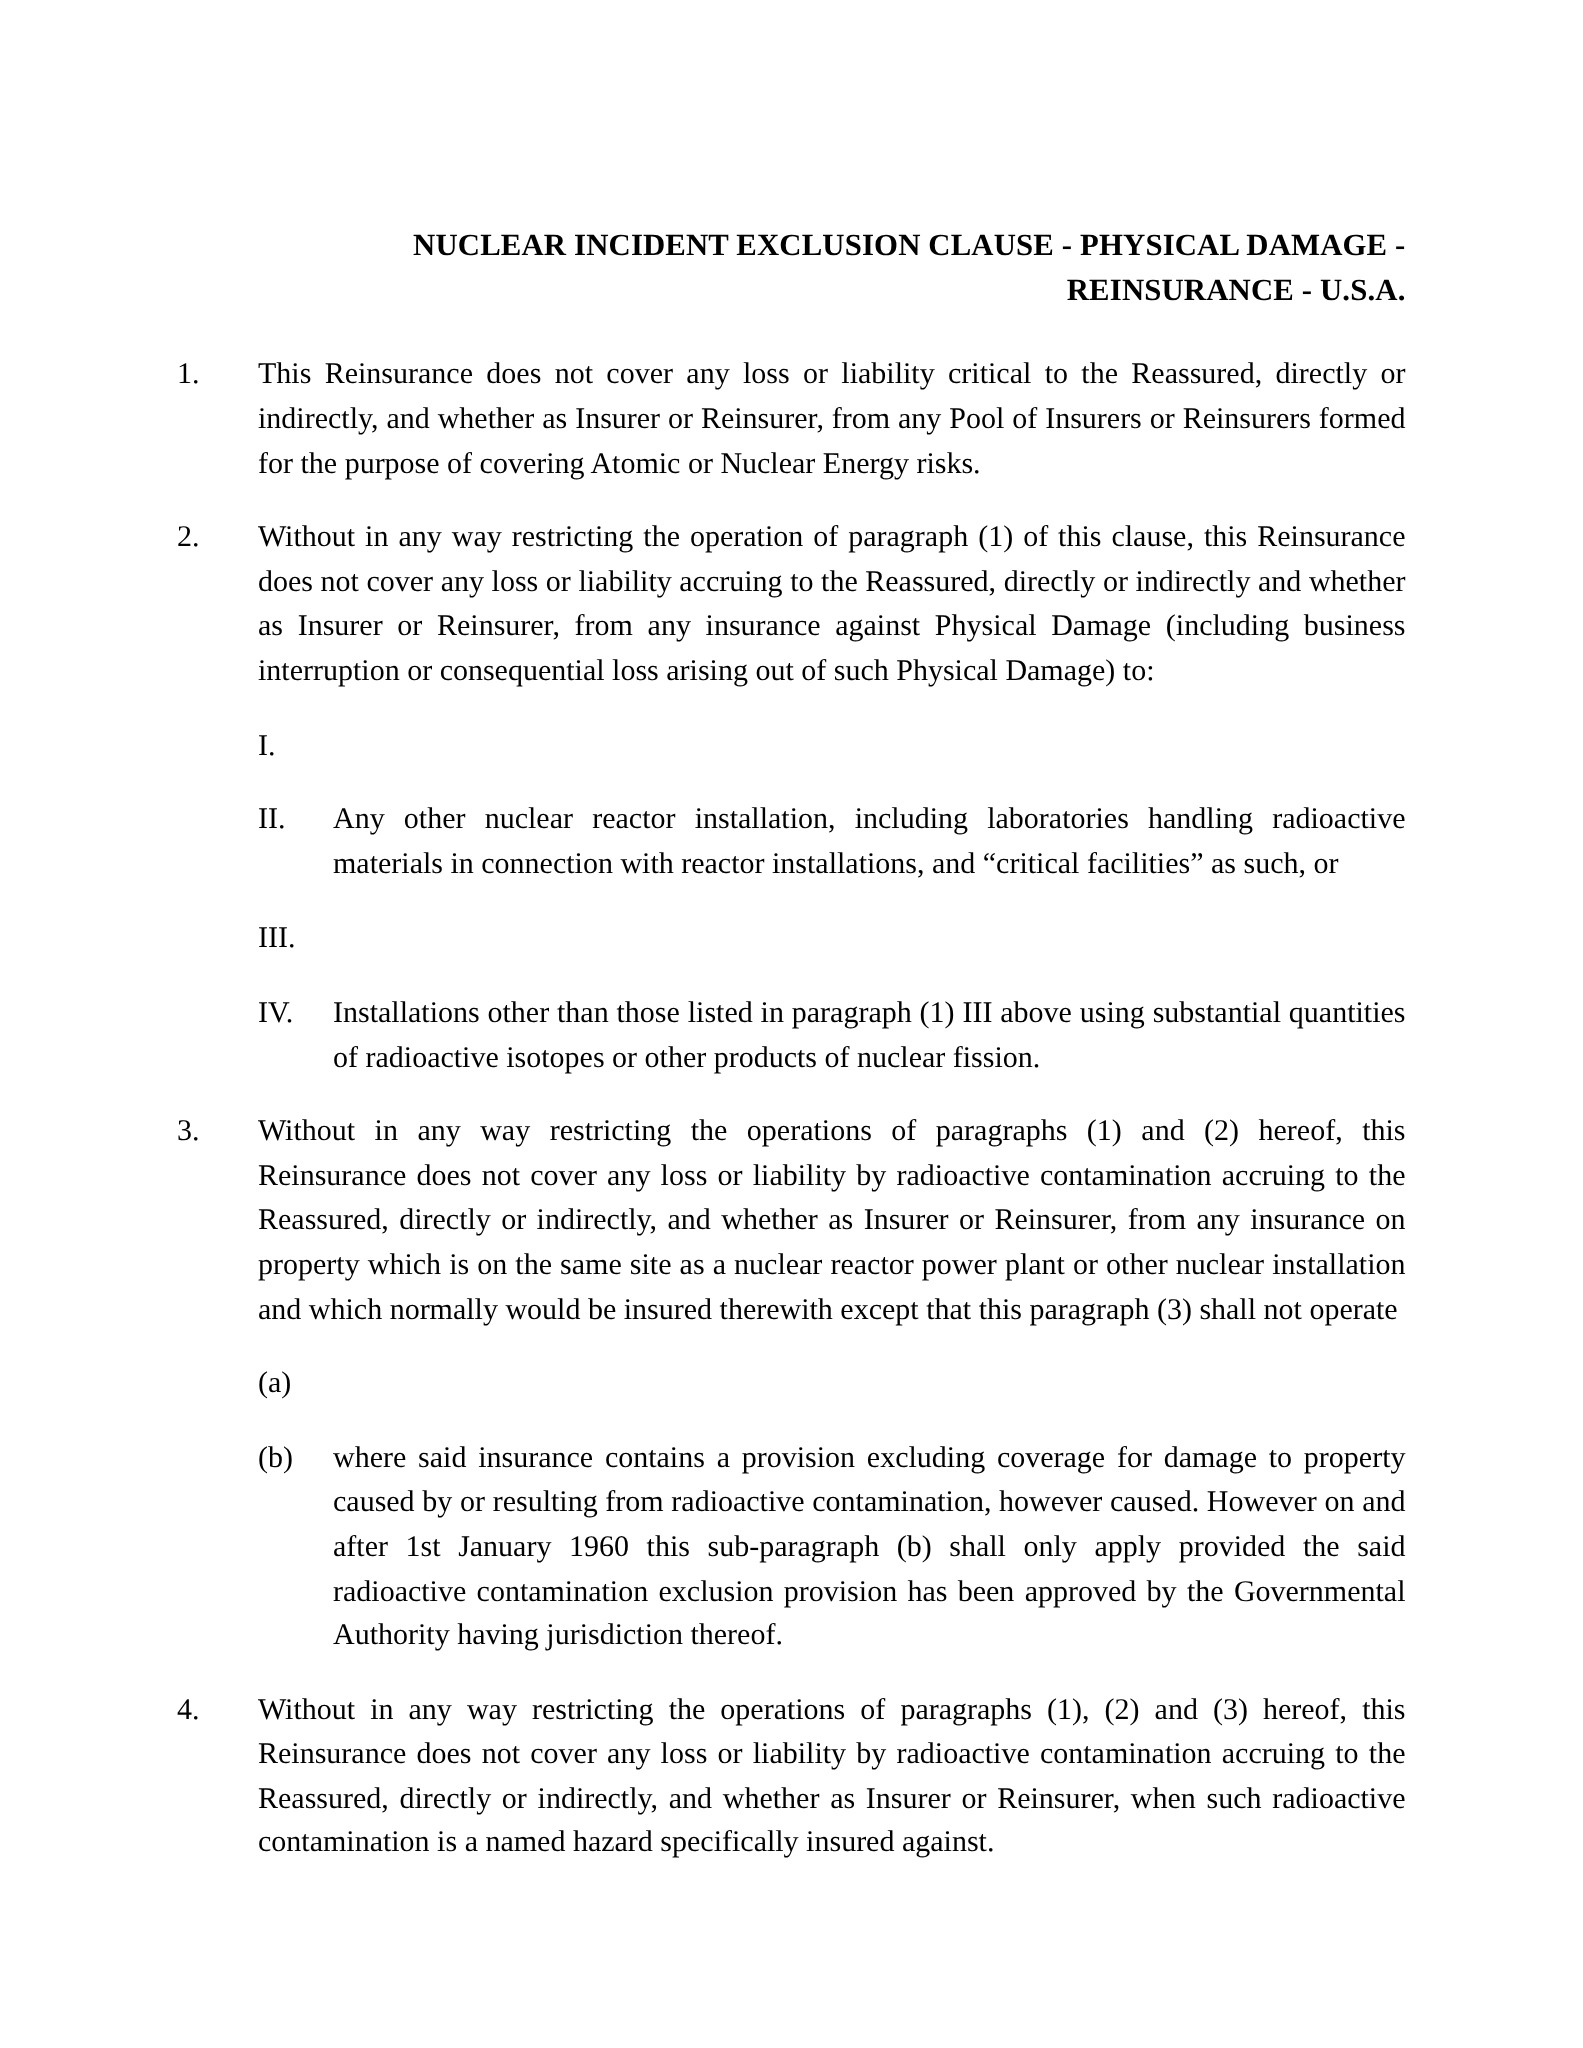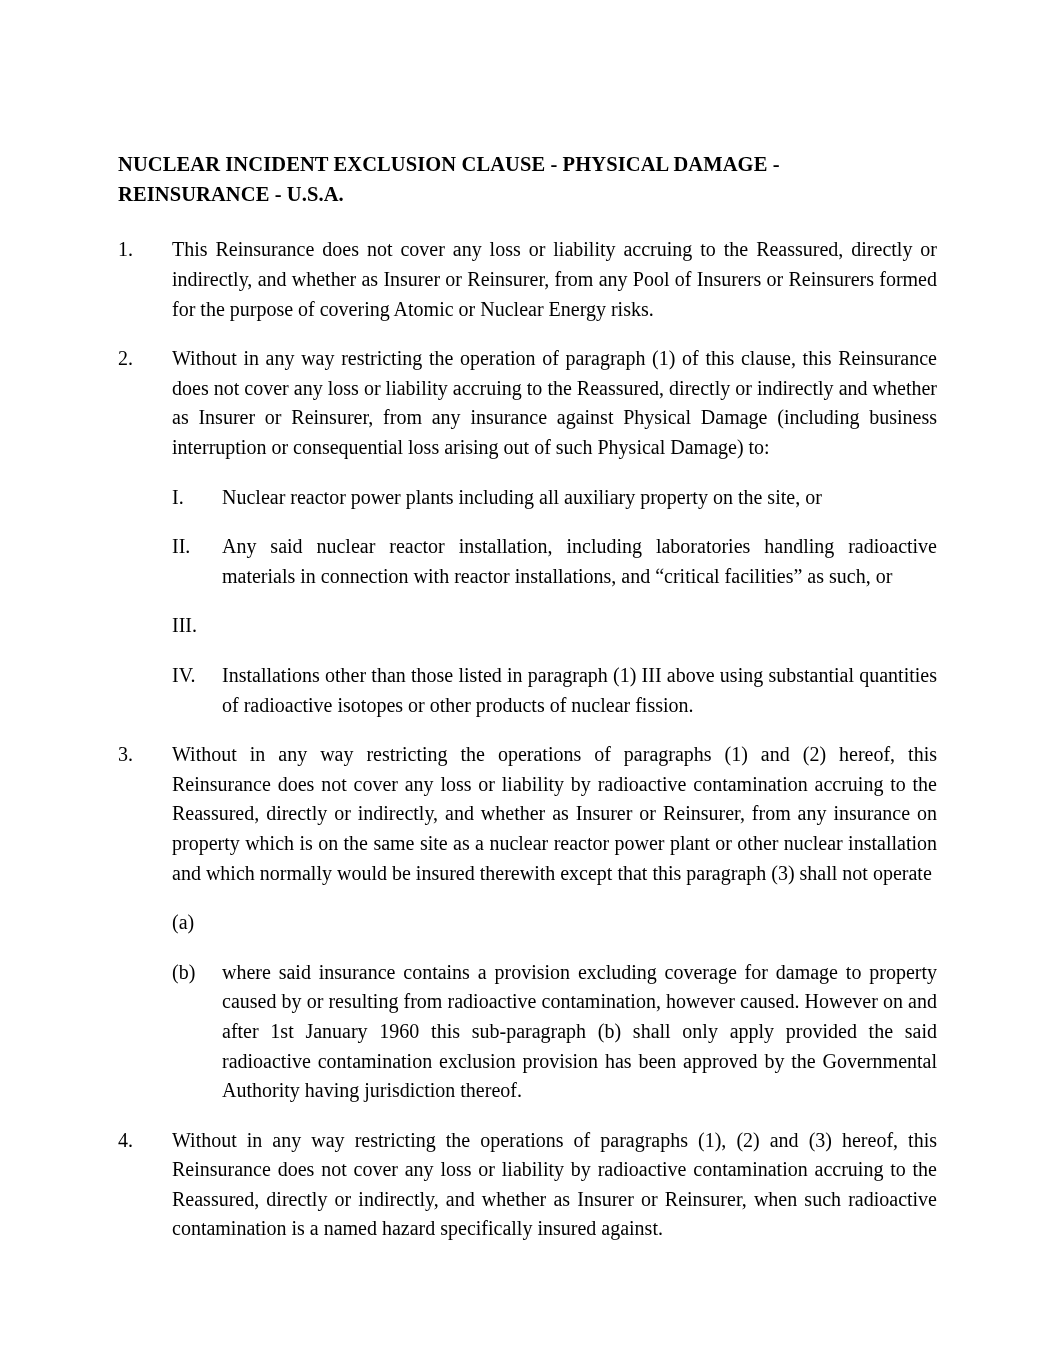--- a/index.html
+++ b/index.html
@@ -13,21 +13,21 @@
     font-family: "Liberation Serif", "DejaVu Serif", serif;
     color: #000000;
   }
   .page {
     width: 1055px;
     min-height: 1365px;
     box-sizing: border-box;
     padding: 150px 118px 60px 118px;
   }
   .doc-title {
-    text-align: left;
+    text-align: right;
     font-weight: bold;
     font-size: 20.5px;
     line-height: 1.45;
     margin: 0 0 26px 0;
     letter-spacing: 0.1px;
   }
   .doc-title .line2 {
     display: block;
   }
   
@@ -80,37 +80,36 @@
 <div class="page">
 
   <h1 class="doc-title">
     <span>NUCLEAR INCIDENT EXCLUSION CLAUSE - PHYSICAL DAMAGE -</span>
     <span class="line2">REINSURANCE - U.S.A.</span>
   </h1>
 
   <div class="group">
     <div class="clause">
       <div class="marker">1.</div>
-      <div class="body">This Reinsurance does not cover any loss or liability accruing to the Reassured, directly or indirectly, and whether as Insurer or Reinsurer, from any Pool of Insurers or Reinsurers formed for the purpose of covering Atomic or Nuclear Energy risks.</div>
+      <div class="body">This Reinsurance does not cover any loss or liability critical to the Reassured, directly or indirectly, and whether as Insurer or Reinsurer, from any Pool of Insurers or Reinsurers formed for the purpose of covering Atomic or Nuclear Energy risks.</div>
     </div>
   </div>
 
   <div class="group">
     <div class="clause">
       <div class="marker">2.</div>
       <div class="body">Without in any way restricting the operation of paragraph (1) of this clause, this Reinsurance does not cover any loss or liability accruing to the Reassured, directly or indirectly and whether as Insurer or Reinsurer, from any insurance against Physical Damage (including business interruption or consequential loss arising out of such Physical Damage) to:</div>
     </div>
 
     <div class="subclause">
       <div class="marker">I.</div>
-      <div class="body">Nuclear reactor power plants including all auxiliary property on the site, or</div>
     </div>
     <div class="subclause">
       <div class="marker">II.</div>
-      <div class="body">Any said nuclear reactor installation, including laboratories handling radioactive materials in connection with reactor installations, and “critical facilities” as such, or</div>
+      <div class="body">Any other nuclear reactor installation, including laboratories handling radioactive materials in connection with reactor installations, and “critical facilities” as such, or</div>
     </div>
     <div class="subclause">
       <div class="marker">III.</div>
     </div>
     <div class="subclause">
       <div class="marker">IV.</div>
       <div class="body">Installations other than those listed in paragraph (1) III above using substantial quantities of radioactive isotopes or other products of nuclear fission.</div>
     </div>
   </div>
 

